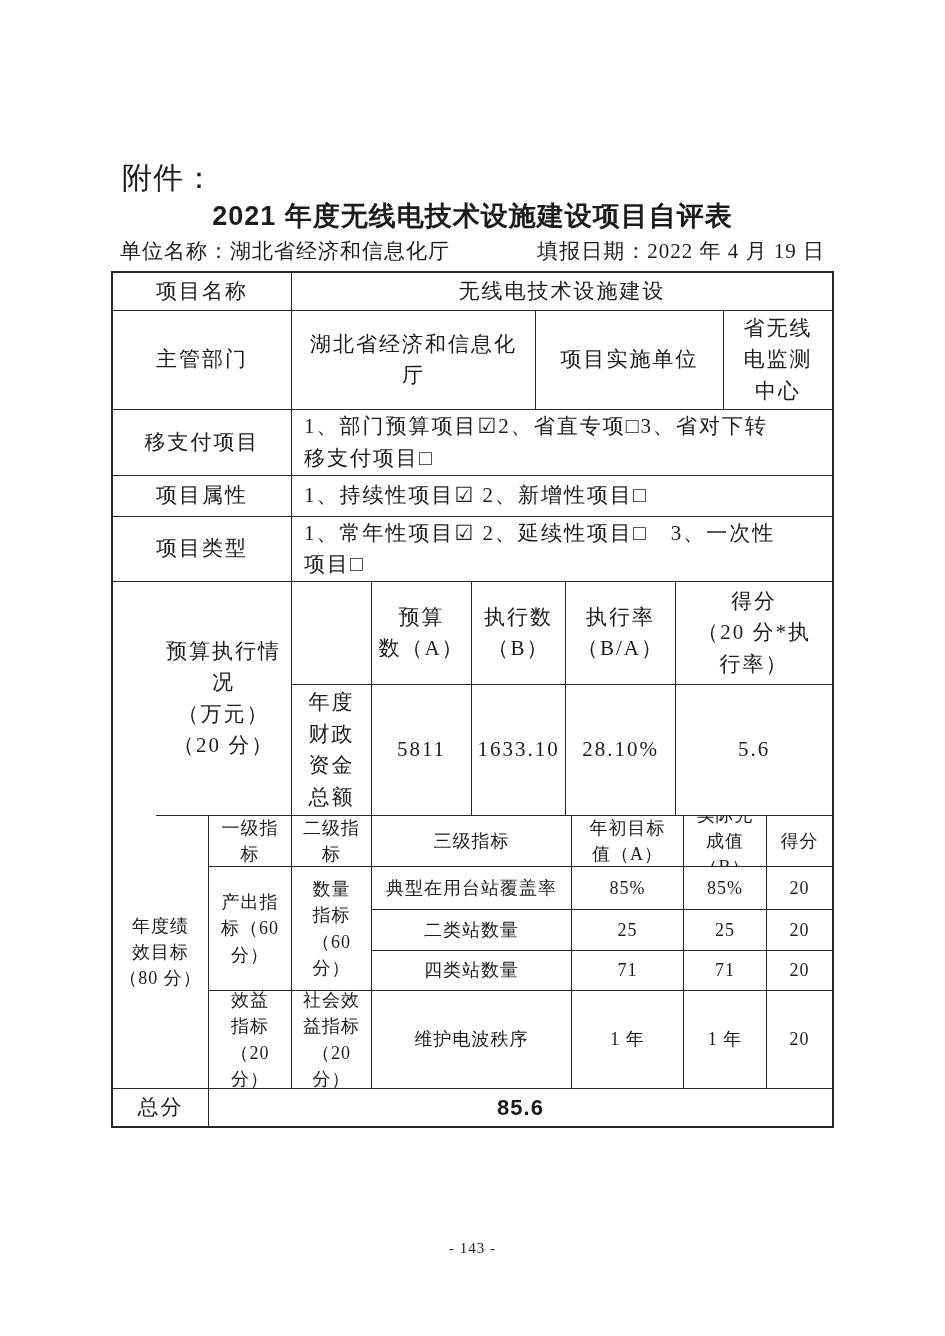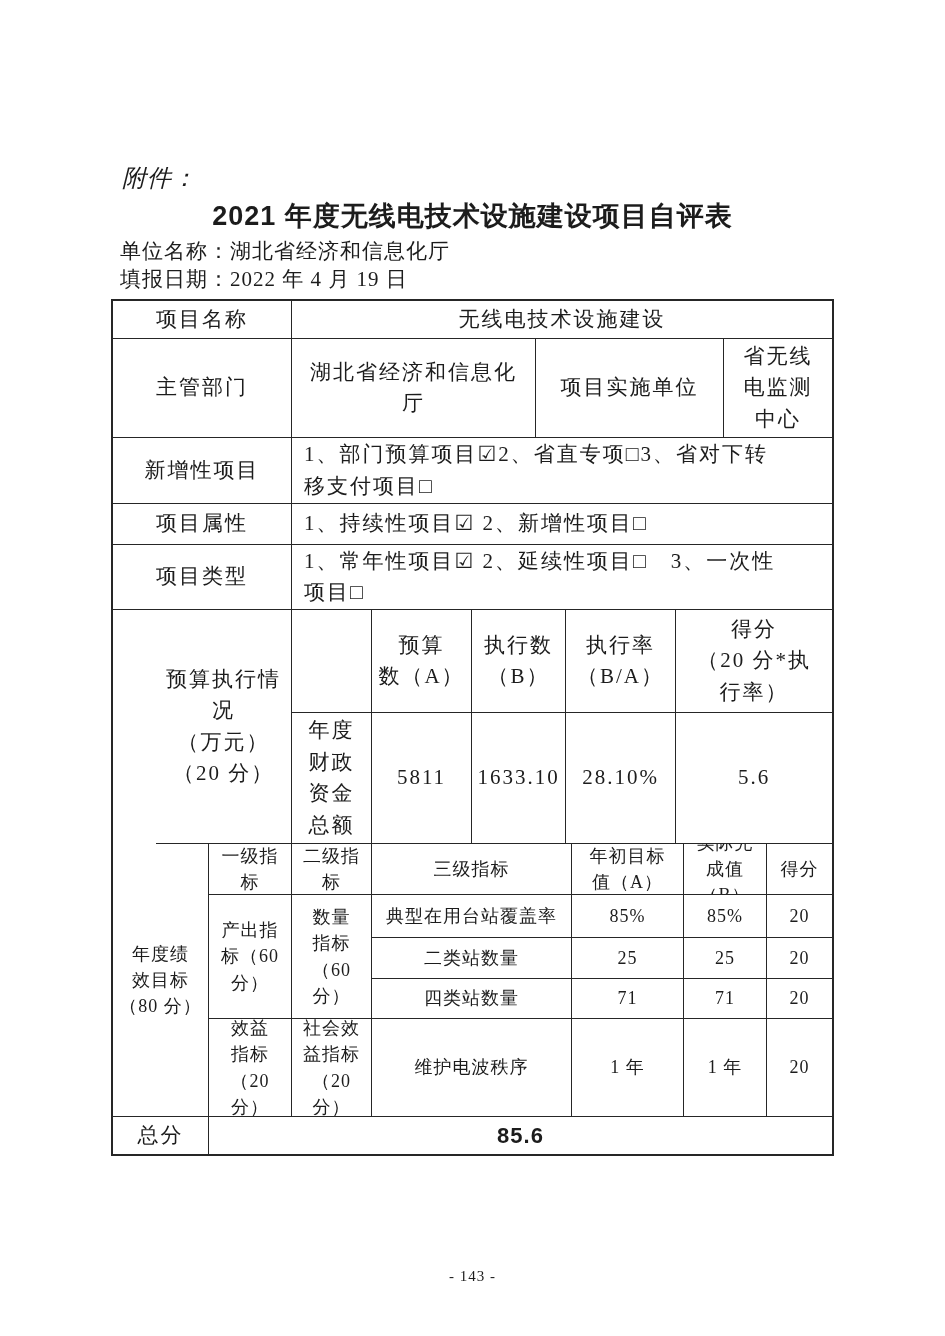--- a/index.html
+++ b/index.html
@@ -1,28 +1,28 @@
 <!DOCTYPE html>
 <html><head>
 <meta charset="utf-8">
 <style>
   html,body{margin:0;padding:0;}
   body{
     width:945px;height:1336px;background:#ffffff;overflow:hidden;
     font-family:"Liberation Serif","DejaVu Serif",serif;
     color:#1c1c1c;
   }
-  .attachment{margin:163px 12px 0 122px;font-size:24px;line-height:30px;letter-spacing:1px;font-style:italic;}
+  .attachment{margin:163px 12px 0 122px;font-size:30px;line-height:30px;letter-spacing:1px;}
   .doc-title{
     margin:4px 0 0;text-align:center;font-size:27px;line-height:38px;
     font-family:"Liberation Sans","DejaVu Sans",sans-serif;font-weight:700;letter-spacing:1px;
   }
   .info-line{
     width:705px;margin:2px auto 0;display:flex;justify-content:space-between;
-    font-size:21px;line-height:28px;letter-spacing:1px;flex-direction:column;
+    font-size:21px;line-height:28px;letter-spacing:1px;
   }
   
   .tbl{
     width:719px;margin:6px auto 0;border:2px solid #262626;
   }
   .sec{display:grid;}
   .cell{
     border-right:1px solid #262626;border-bottom:1px solid #262626;
     display:flex;align-items:center;justify-content:center;
     text-align:center;white-space:pre-line;
@@ -70,21 +70,21 @@
     <div class="cell spanv nr">无线电技术设施建设</div>
 
     <div class="cell">主管部门</div>
     <div class="cell">湖北省经济和信息化
 厅</div>
     <div class="cell">项目实施单位</div>
     <div class="cell nr">省无线
 电监测
 中心</div>
 
-    <div class="cell">新增性项目</div>
+    <div class="cell">移支付项目</div>
     <div class="cell spanv nr left">1、部门预算项目☑2、省直专项□3、省对下转
 移支付项目□</div>
 
     <div class="cell">项目属性</div>
     <div class="cell spanv nr left">1、持续性项目☑ 2、新增性项目□</div>
 
     <div class="cell">项目类型</div>
     <div class="cell spanv nr left">1、常年性项目☑ 2、延续性项目□　3、一次性
 项目□</div>
   </div>

